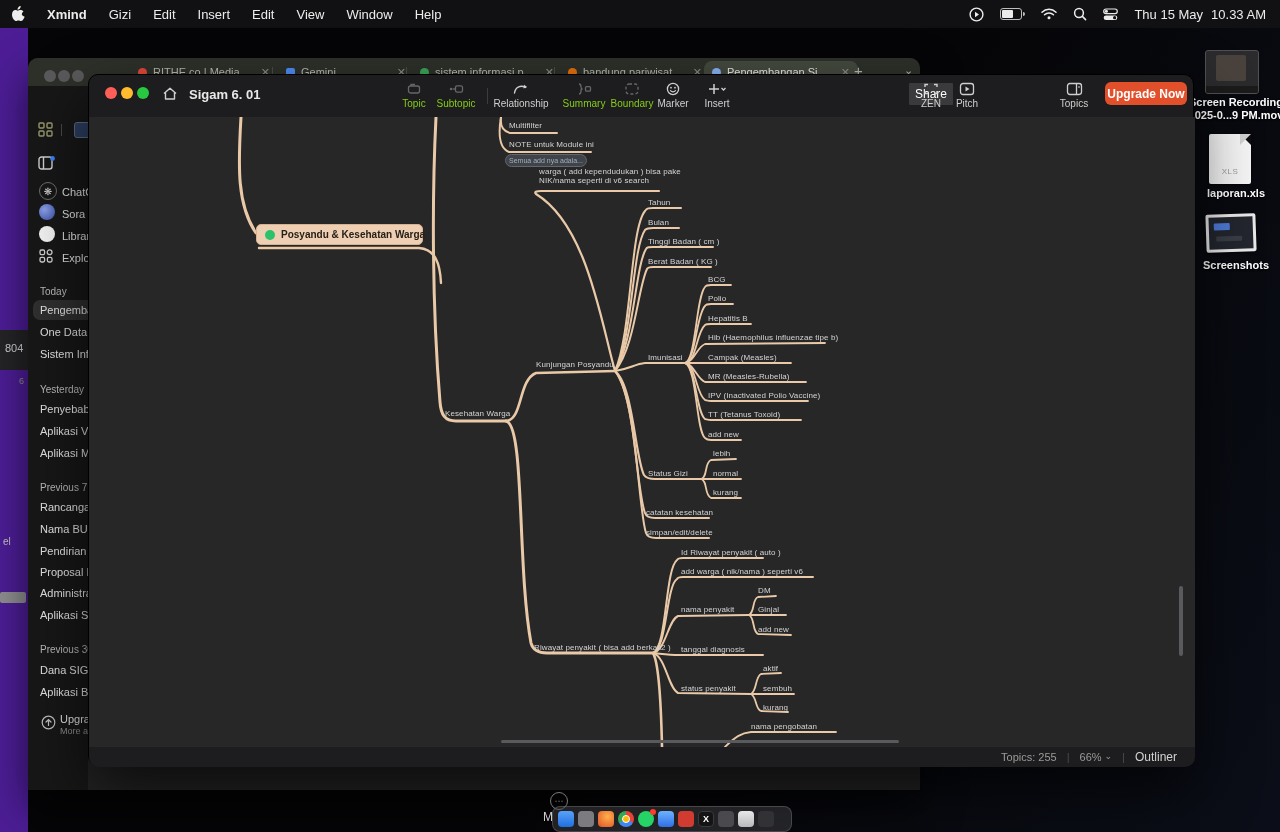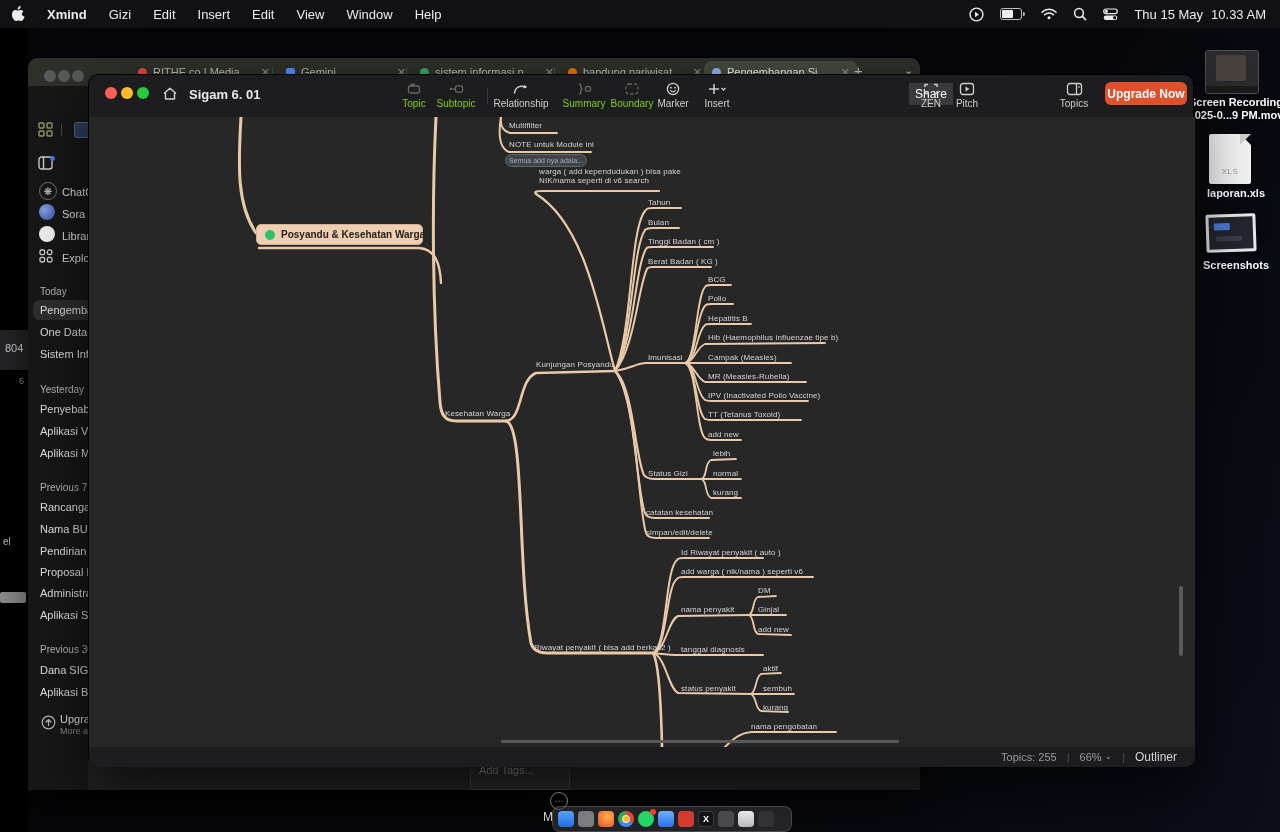--- a/index.html
+++ b/index.html
@@ -18,21 +18,21 @@
   .btab{height:22px;top:3px;display:flex;align-items:center;gap:6px;padding:0 8px;border-radius:8px;white-space:nowrap;overflow:hidden}
   .btab .fav{width:9px;height:9px;border-radius:50%;flex:0 0 auto}
   .btab .x{color:#8e9088;font-size:11px;margin-left:2px}
   .btab.active{background:#454a40;color:#e9e9e4}
   .tabsep{top:9px;width:1px;height:12px;background:#4a4d45}
   .chatbar{left:0;top:28px;width:60px;height:704px;background:#171717;color:#e4e4e4;overflow:hidden}
   .cs-label{position:absolute;left:12px;font-size:11px;white-space:nowrap;color:#e0e0e0}
   .cs-head{position:absolute;left:12px;font-size:10px;font-weight:normal;color:#b9b9b9;white-space:nowrap}
   .cs-ic{position:absolute;left:11px;width:16px;height:16px;border-radius:50%;display:flex;align-items:center;justify-content:center;font-size:10px;color:#dadada}
   
-  .lstrip{left:0;top:28px;width:28px;height:804px;background:#000000;overflow:hidden;color:#c9c9c9}
+  .lstrip{left:0;top:28px;width:28px;height:804px;background:#4c1d95;overflow:hidden;color:#c9c9c9}
   
   .xwin{left:88px;top:74px;width:1106px;height:692px;background:#1d1d1f;border-radius:10px;box-shadow:0 24px 60px rgba(0,0,0,.65);border:1px solid #000;box-sizing:border-box}
   .xhead{left:0;top:0;width:1106px;height:42px}
   .tl{width:12px;height:12px;border-radius:50%;top:12px}
   .ticon{display:flex;flex-direction:column;align-items:center;gap:2px;position:absolute;top:7px;width:58px}
   .ticon .lbl{font-size:10px}
   .dim{color:#84cc16}.lit{color:#cfcfcf}
   .xcanvas{left:0;top:42px;width:1106px;height:630px;background:#272727;overflow:hidden;border-radius:0}
   .node{position:absolute;font-size:8px;line-height:9px;color:#d4d4d4;white-space:nowrap;letter-spacing:.1px}
   .xstatus{left:0;top:672px;width:1106px;height:20px;background:#1d1d1f;display:flex;align-items:center;justify-content:flex-end;gap:10px;padding-right:18px;box-sizing:border-box;font-size:11px;color:#9a9a9a;border-radius:0 0 10px 10px}
@@ -221,23 +221,20 @@
     <span class="cs-label" style="top:600px">Aplikasi Balt</span>
 
     <svg class="abs" style="left:13px;top:629px" width="15" height="15" viewBox="0 0 15 15">
       <circle cx="7.5" cy="7.5" r="6.3" fill="none" stroke="#bdbdbd" stroke-width="1.2"></circle>
       <path d="M7.5 10.5v-6M5 7l2.5-2.5L10 7" fill="none" stroke="#bdbdbd" stroke-width="1.2" stroke-linecap="round"></path>
     </svg>
     <span class="cs-label" style="top:627px;left:32px">Upgra</span>
     <span class="cs-label" style="top:640px;left:32px;font-size:9px;color:#8d8d8d">More a</span>
   </div>
 
-  <div class="abs" style="left:442px;top:688px;width:100px;height:44px;background:#2a2a2c;border:1px solid #3d3d3f;border-top:none;box-sizing:border-box">
-    <span style="position:absolute;left:8px;top:18px;font-size:11px;color:#8a8a8e">Add Tags...</span>
-  </div>
 </div>
 
 <div class="abs xwin">
   <div class="abs xhead">
     <span class="abs tl" style="left:16px;background:#ff5f57"></span>
     <span class="abs tl" style="left:32px;background:#febc2e"></span>
     <span class="abs tl" style="left:48px;background:#28c840"></span>
     <svg class="abs" style="left:73px;top:11px" width="16" height="16" viewBox="0 0 16 16">
       <path d="M2 7.5L8 2.2l6 5.3M3.5 6.8V13h9V6.8" fill="none" stroke="#cfcfcf" stroke-width="1.4" stroke-linejoin="round"></path>
     </svg>

